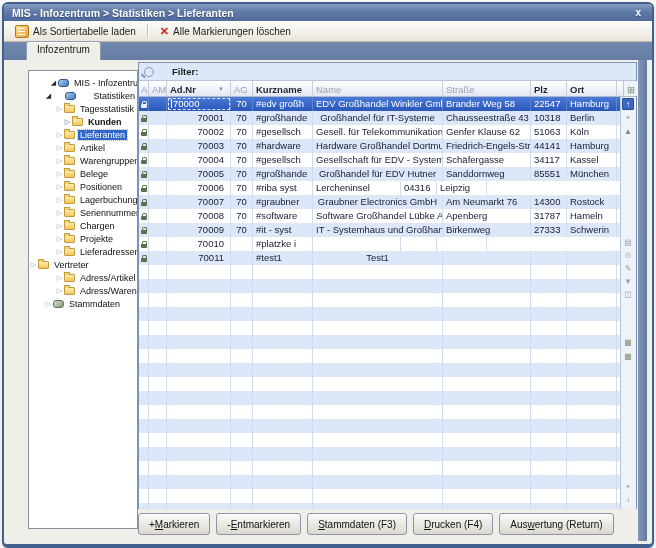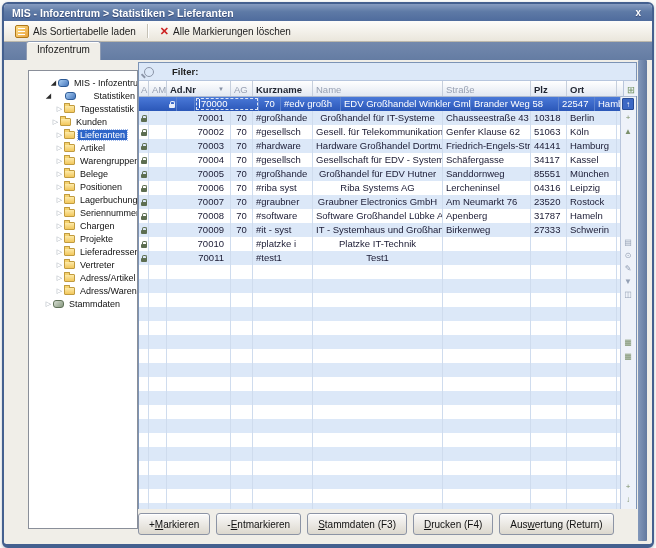--- a/index.html
+++ b/index.html
@@ -59,21 +59,21 @@
   .filter-label{font-weight:bold;margin-left:14px;}
   .hdr,.grow{display:flex;}
   .hdr{height:15px;background:linear-gradient(#ffffff,#e2e8f2);border-bottom:1px solid #aebacf;}
   .hcell{box-sizing:border-box;border-right:1px solid #c6cfdd;font-size:9.5px;color:#98a1b3;
     padding:1px 3px 0 3px;white-space:nowrap;overflow:hidden;display:flex;align-items:center;}
   .hcell.strong{color:#1f2430;font-weight:bold;}
   .hcell .sortglyph{margin-left:auto;font-size:6px;color:#8791a5;}
   .gbody{position:relative;height:412px;overflow:hidden;}
   .grow{height:14px;background:#fff;}
   .grow.stripe{background:#dce8f8;}
-  .grow.selected{background:linear-gradient(#4a79d8,#2b57b8);color:#fff;padding-left:28px;}
+  .grow.selected{background:linear-gradient(#4a79d8,#2b57b8);color:#fff;}
   .gcell{box-sizing:border-box;border-right:1px solid #cfdcee;font-size:9.5px;color:#1a1a33;
     padding:1px 3px 0 3px;white-space:nowrap;overflow:hidden;line-height:12px;}
   .grow.selected .gcell{color:#fff;border-right-color:#5d83cf;}
   .c1{width:10px;flex:0 0 10px;padding:2px 0 0 2px;}
   .c2{width:18px;flex:0 0 18px;}
   .c3{width:64px;flex:0 0 64px;text-align:right;padding-right:6px;}
   .c4{width:22px;flex:0 0 22px;text-align:center;}
   .c5{width:60px;flex:0 0 60px;}
   .c6{width:130px;flex:0 0 130px;text-align:center;}
   .c7{width:88px;flex:0 0 88px;}
@@ -143,21 +143,21 @@
           <div class="tree-row" style="padding-left: 15px; justify-content: space-between;">
             <span class="arr exp">◢</span>
             <span class="icon-app"></span>
             <span class="tree-label">Statistiken</span>
           </div>
           <div class="tree-row" style="padding-left: 26px;">
             <span class="arr col">▷</span>
             <span class="icon-folder"></span>
             <span class="tree-label">Tagesstatistik</span>
           </div>
-          <div class="tree-row" style="padding-left: 22px;">
+          <div class="tree-row" style="padding-left: 34px; font-weight: bold;">
             <span class="arr col">▷</span>
             <span class="icon-folder"></span>
             <span class="tree-label">Kunden</span>
           </div>
           <div class="tree-row selected" style="padding-left: 26px;">
             <span class="arr col">▷</span>
             <span class="icon-folder"></span>
             <span class="tree-label">Lieferanten</span>
           </div>
           <div class="tree-row" style="padding-left: 26px;">
@@ -198,21 +198,21 @@
           <div class="tree-row" style="padding-left: 26px;">
             <span class="arr col">▷</span>
             <span class="icon-folder"></span>
             <span class="tree-label">Projekte</span>
           </div>
           <div class="tree-row" style="padding-left: 26px;">
             <span class="arr col">▷</span>
             <span class="icon-folder"></span>
             <span class="tree-label">Lieferadressen</span>
           </div>
-          <div class="tree-row" style="padding-left: 26px;">
+          <div class="tree-row" style="">
             <span class="arr col">▷</span>
             <span class="icon-folder"></span>
             <span class="tree-label">Vertreter</span>
           </div>
           <div class="tree-row" style="padding-left: 26px;">
             <span class="arr col">▷</span>
             <span class="icon-folder"></span>
             <span class="tree-label">Adress/Artikel</span>
           </div>
           <div class="tree-row" style="padding-left: 26px;">
@@ -337,35 +337,34 @@
                 <div class="gcell c8">85551</div>
                 <div class="gcell c9">München</div>
                 <div class="gcell c10"></div>
               </div>
               <div class="grow">
                 <div class="gcell c1"><span class="icon-lock"></span></div>
                 <div class="gcell c2"></div>
                 <div class="gcell c3">70006</div>
                 <div class="gcell c4">70</div>
                 <div class="gcell c5">#riba syst</div>
-                <div class="gcell c6">Riba Systems AG</div>
                 <div class="gcell c7">Lercheninsel</div>
                 <div class="gcell c8">04316</div>
                 <div class="gcell c9">Leipzig</div>
                 <div class="gcell c10"></div>
               </div>
               <div class="grow stripe">
                 <div class="gcell c1"><span class="icon-lock"></span></div>
                 <div class="gcell c2"></div>
                 <div class="gcell c3">70007</div>
                 <div class="gcell c4">70</div>
                 <div class="gcell c5">#graubner</div>
                 <div class="gcell c6">Graubner Electronics GmbH</div>
                 <div class="gcell c7">Am Neumarkt 76</div>
-                <div class="gcell c8">23520</div>
+                <div class="gcell c8">14300</div>
                 <div class="gcell c9">Rostock</div>
                 <div class="gcell c10"></div>
               </div>
               <div class="grow">
                 <div class="gcell c1"><span class="icon-lock"></span></div>
                 <div class="gcell c2"></div>
                 <div class="gcell c3">70008</div>
                 <div class="gcell c4">70</div>
                 <div class="gcell c5">#software</div>
                 <div class="gcell c6">Software Großhandel Lübke AG</div>
@@ -385,21 +384,20 @@
                 <div class="gcell c8">27333</div>
                 <div class="gcell c9">Schwerin</div>
                 <div class="gcell c10"></div>
               </div>
               <div class="grow">
                 <div class="gcell c1"><span class="icon-lock"></span></div>
                 <div class="gcell c2"></div>
                 <div class="gcell c3">70010</div>
                 <div class="gcell c4"></div>
                 <div class="gcell c5">#platzke i</div>
-                <div class="gcell c6">Platzke IT-Technik</div>
                 <div class="gcell c7"></div>
                 <div class="gcell c8"></div>
                 <div class="gcell c9"></div>
                 <div class="gcell c10"></div>
               </div>
               <div class="grow stripe">
                 <div class="gcell c1"><span class="icon-lock"></span></div>
                 <div class="gcell c2"></div>
                 <div class="gcell c3">70011</div>
                 <div class="gcell c4"></div>

